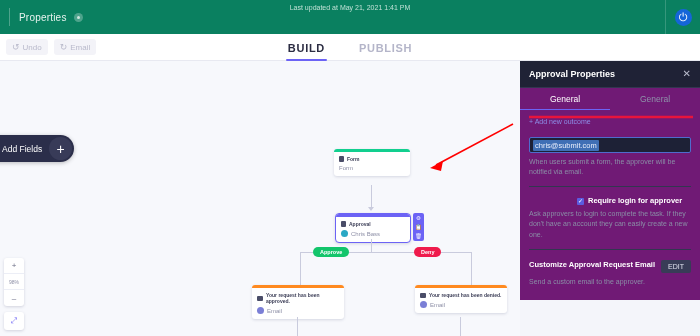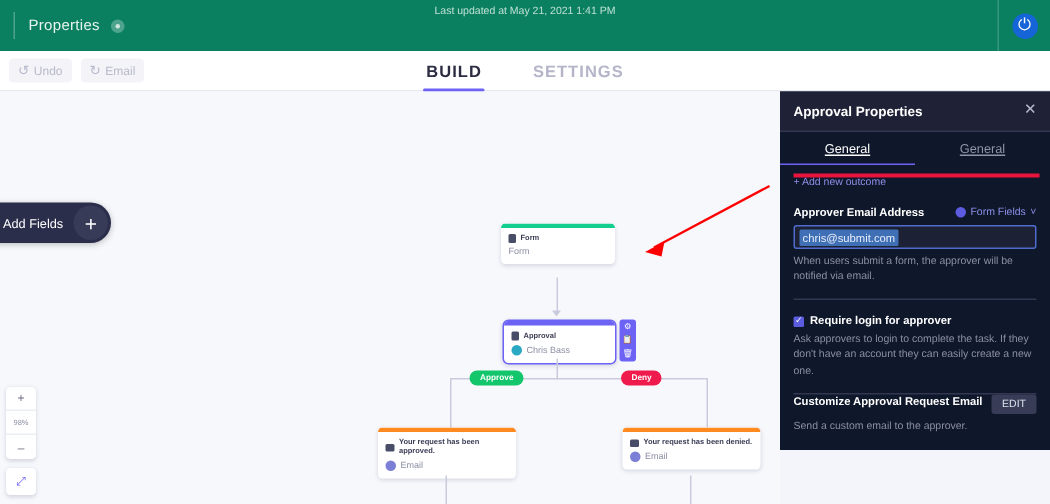--- a/index.html
+++ b/index.html
@@ -205,35 +205,35 @@
     position: absolute; left: 4px; bottom: 6px;
     width: 20px; height: 18px; background: #ffffff; border-radius: 3px;
     box-shadow: 0 1px 3px rgba(40,45,85,.18);
     display: flex; align-items: center; justify-content: center;
     font-size: 8px; color: #6c63f5;
   }
 
   
   .panel {
     position: absolute; right: 0; top: 61px; width: 180px; height: 239px;
-    background: #0f172a; color: #e8e9f2;
+    background: #701a75; color: #e8e9f2;
   }
   .panel-head {
     height: 27px; display: flex; align-items: center;
     padding: 0 9px; border-bottom: 1px solid #323650;
     background: #1f2236;
   }
   .panel-title { font-size: 9px; font-weight: bold; color: #ffffff; }
   .panel-close {
     margin-left: auto; font-size: 10px; color: #b9bccd; line-height: 1;
   }
   .panel-tabs { display: flex; height: 22px; position: relative; }
   .ptab {
     flex: 1; display: flex; align-items: center; justify-content: center;
-    font-size: 8.5px; color: #8f93ab; position: relative; text-decoration: underline;
+    font-size: 8.5px; color: #8f93ab; position: relative;
   }
   .ptab.active { color: #ffffff; }
   .ptab.active::after {
     content: ""; position: absolute; left: 0; right: 0; bottom: 0;
     height: 1.5px; background: #6c63f5;
   }
   .panel-body { padding: 8px 9px 0 9px; }
   .add-outcome { color: #8d8fe8; font-size: 7px; margin-bottom: 12px; }
   .field-label-row {
     display: flex; align-items: center; justify-content: space-between;
@@ -254,29 +254,29 @@
     padding: 0 3px;
   }
   .email-input .sel {
     background: #3f6fb5; color: #e7edfb; font-size: 7.5px;
     padding: 1px 2px; border-radius: 1px;
   }
   .help-text {
     font-size: 7px; color: #8a8ea6; line-height: 1.45; margin-top: 4px;
   }
   .divider { height: 1px; background: #323650; margin: 9px 0 0 0; }
-  .check-row { display: flex; align-items: flex-end; gap: 4px; margin-top: 9px; }
+  .check-row { display: flex; align-items: flex-end; gap: 4px; margin-top: 9px; margin-left: 48px; }
   .cbox {
     width: 7px; height: 7px; border-radius: 1px; background: #5b5ce0;
     color: #fff; font-size: 6px; line-height: 7px; text-align: center;
     flex: none;
   }
   .check-label { font-size: 7.5px; font-weight: bold; color: #ffffff; }
   .cust-row {
-    display: flex; align-items: flex-start; gap: 6px;
+    display: flex; align-items: flex-start; margin-top: 10px; gap: 6px;
   }
   .cust-title {
     font-size: 7.5px; font-weight: bold; color: #ffffff;
     line-height: 1.35; flex: 1;
   }
   .edit-btn {
     background: #383c57; color: #dfe1ee; font-size: 7px;
     padding: 3px 7px; border-radius: 2px; flex: none;
   }
 
@@ -312,21 +312,21 @@
     <div class="tbtn">
       <span class="gl">↺</span>
       <span>Undo</span>
     </div>
     <div class="tbtn">
       <span class="gl">↻</span>
       <span>Email</span>
     </div>
     <div class="tabs">
       <div class="tab active">BUILD</div>
-      <div class="tab">SETTINGS</div>
+      <div class="tab">PUBLISH</div>
     </div>
   </div>
 
   <div class="canvas">
 
     <div class="add-element">
       <span>Add Fields</span>
       <span class="plus">+</span>
     </div>
 
@@ -418,28 +418,20 @@
       <span class="panel-title">Approval Properties</span>
       <span class="panel-close">✕</span>
     </div>
     <div class="panel-tabs">
       <div class="ptab active">General</div>
       <div class="ptab">General</div>
     </div>
     <div class="panel-body">
       <div class="add-outcome">+ Add new outcome</div>
 
-      <div class="field-label-row">
-        <span class="field-label">Approver Email Address</span>
-        <span class="form-fields-btn">
-          <span class="ff-dot"></span>
-          <span>Form Fields</span>
-          <span>˅</span>
-        </span>
-      </div>
 
       <div class="email-input">
         <span class="sel">chris@submit.com</span>
       </div>
       <div class="help-text">When users submit a form, the approver will be notified via email.</div>
 
       <div class="divider"></div>
 
       <div class="check-row">
         <span class="cbox">✓</span>

